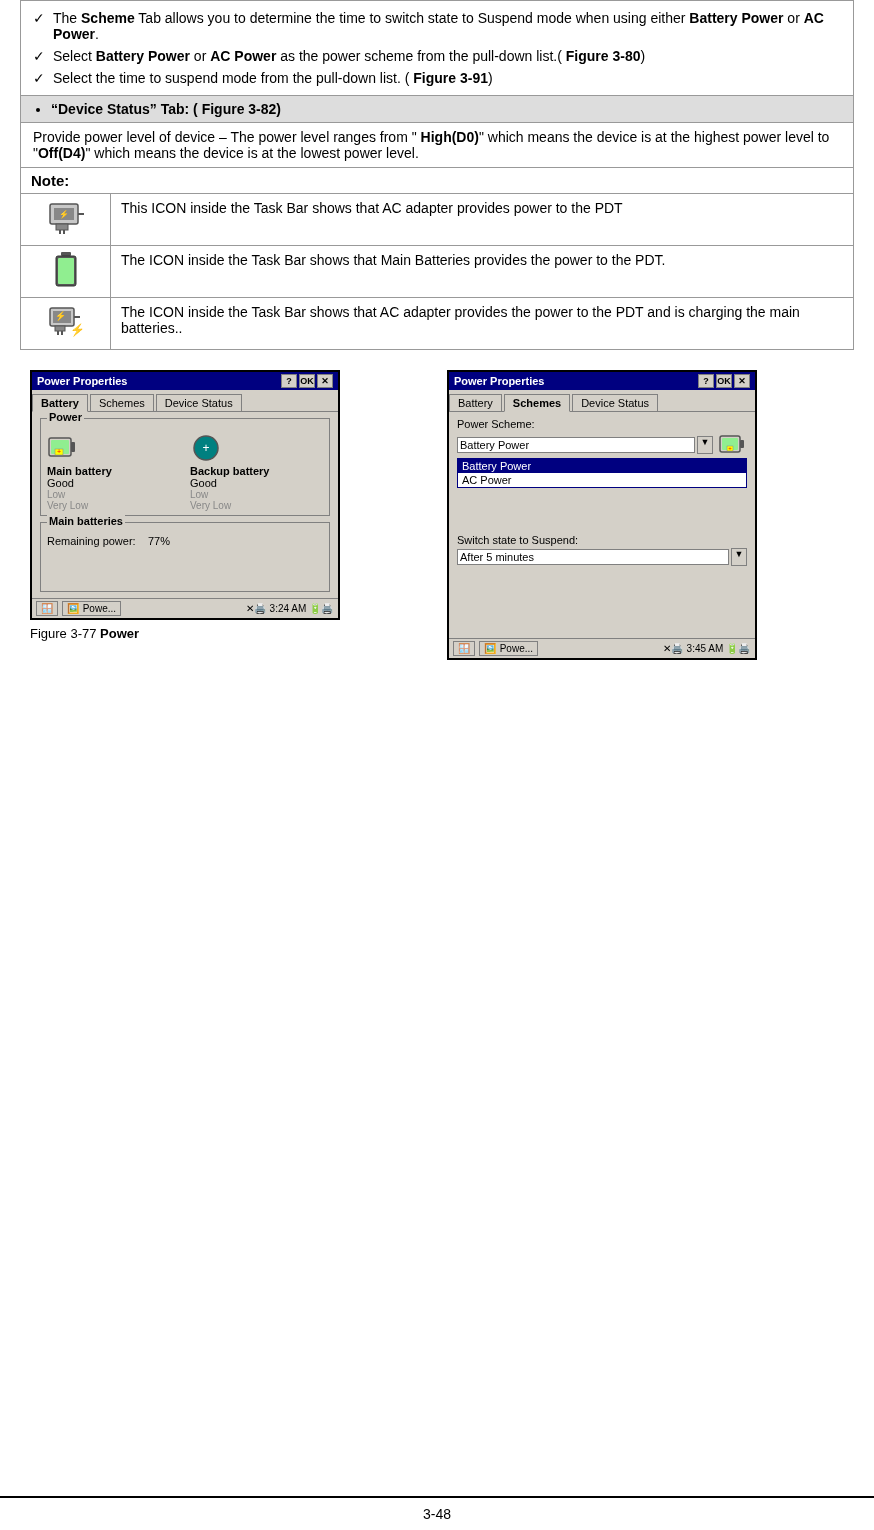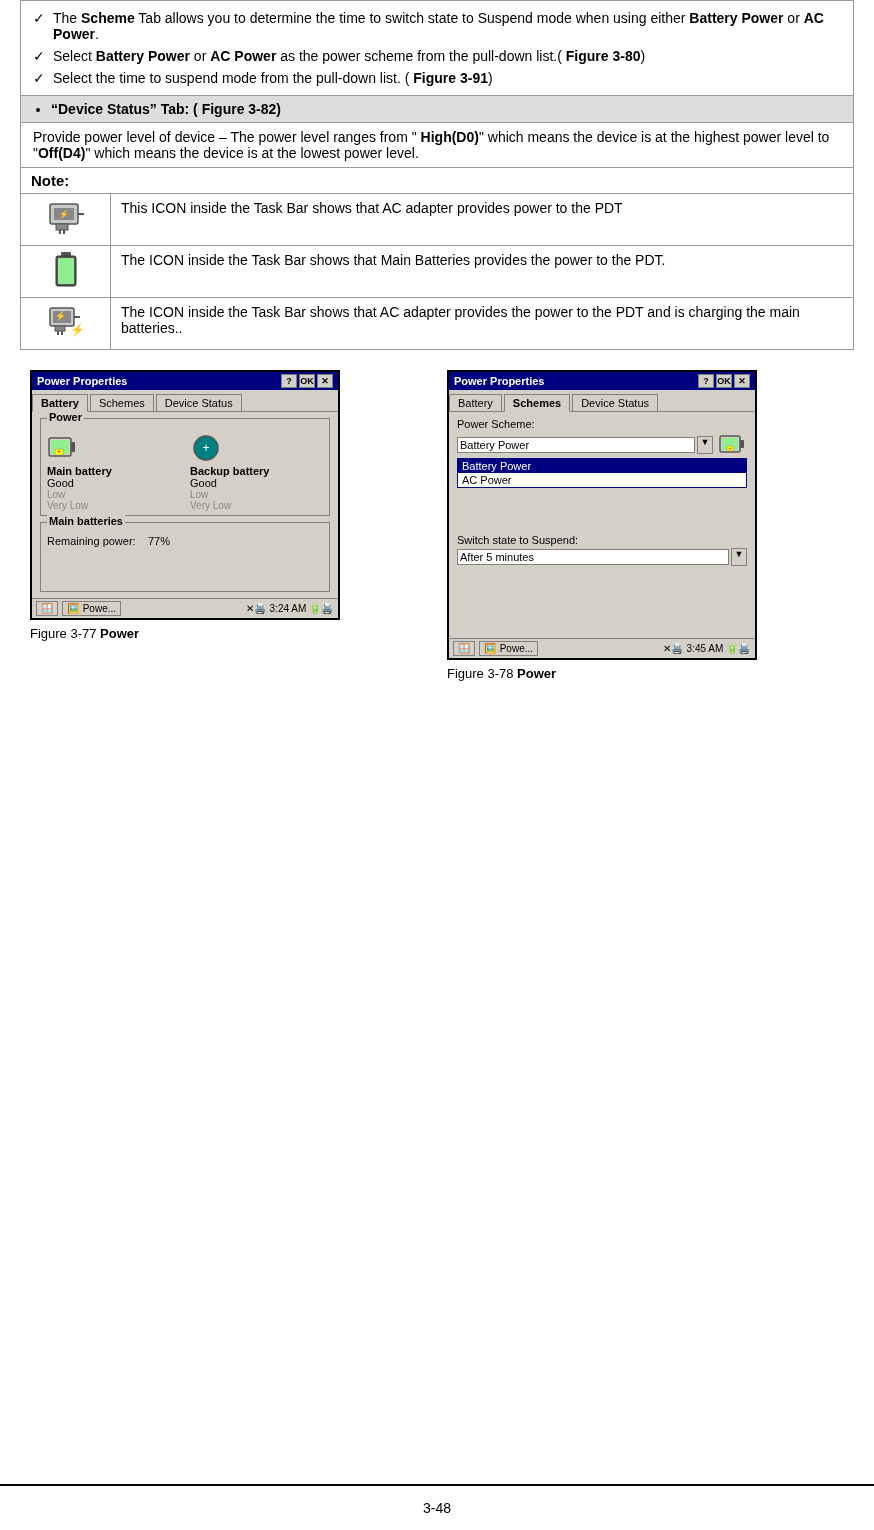--- a/index.html
+++ b/index.html
@@ -266,21 +266,21 @@
     }
     .wince-dropdown-item.selected {
       background: #000080;
       color: #fff;
     }
 
     
     .page-footer {
       border-top: 2px solid #000;
       text-align: center;
-      padding: 14px 0;
+      padding: 8px 0;
       font-size: 14px;
       margin-top: auto;
     }
   </style>
 </head>
 <body>
 
 <div class="page-wrapper">
   <div class="content-area">
 
@@ -509,23 +509,20 @@
           <div class="wince-taskbar">
             <span class="taskbar-start">🪟</span>
             <span style="background:#d4d0c8; border:1px solid #808080; padding:1px 4px; font-size:10px;">
               🖼️ <span>Powe...</span>
             </span>
             <span class="taskbar-time">
               ✕🖨️ <span>3:45 AM</span> 🔋🖨️
             </span>
           </div>
         </div>
-        <div class="figure-caption">
-          <span>Figure 3-78 </span><strong>Power</strong>
-        </div>
       </div>
 
     </div>
 
   </div>
 
   <div class="page-footer">
     <span>3-48</span>
   </div>
 </div>

